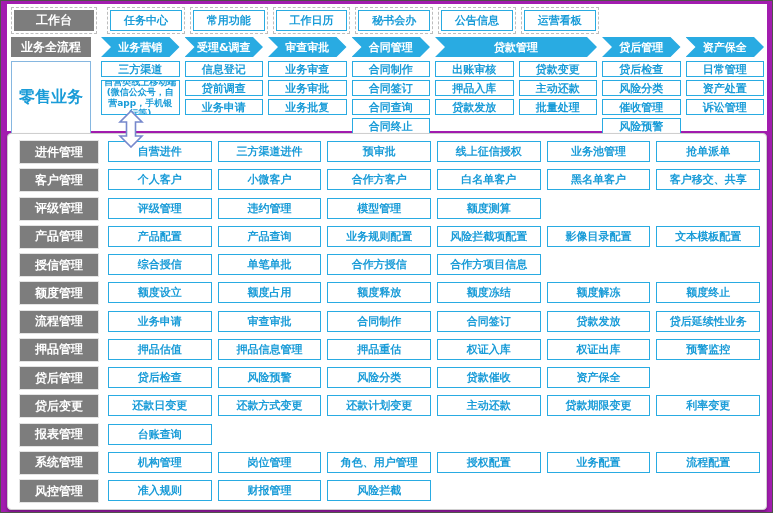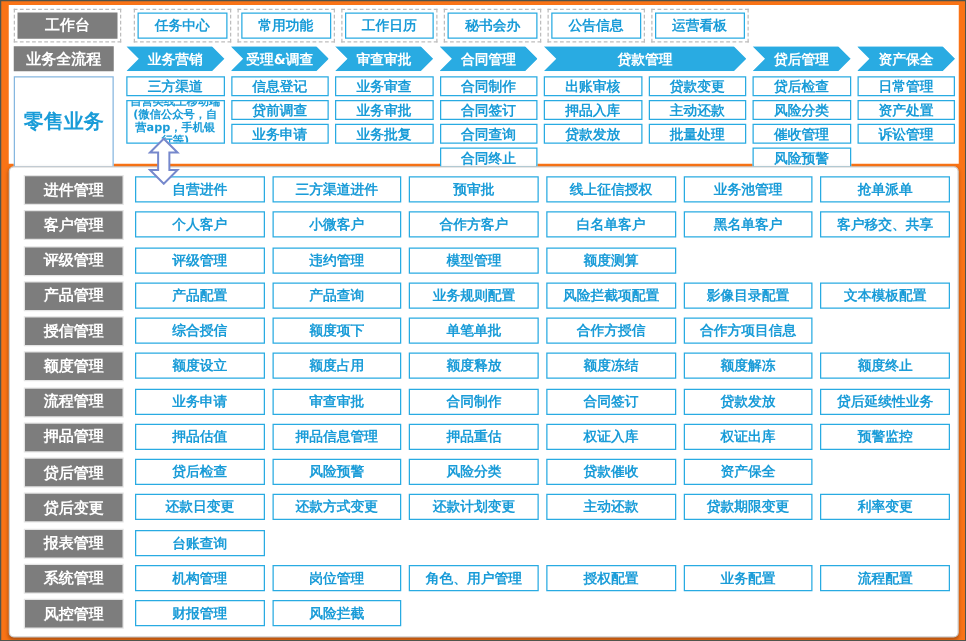--- a/index.html
+++ b/index.html
@@ -4,21 +4,21 @@
 <style>
   * { box-sizing: border-box; margin: 0; padding: 0; }
   html,body { width: 773px; height: 513px; }
   body {
     font-family: "DejaVu Sans", "Liberation Sans", sans-serif;
     background: #ffffff;
   }
   .screen {
     position: relative;
     width: 773px; height: 513px;
-    background: #f97316;
+    background: #a21caf;
     border: 1px solid #50544b;
     overflow: hidden;
   }
   
   .top-band {
     position: absolute; left: 6px; top: 3px;
     width: 760px; height: 127px;
     background: #ffffff;
     padding: 3px 3px 0 4px;
   }
@@ -225,21 +225,20 @@
         <div class="box">风险拦截项配置</div>
         <div class="box">影像目录配置</div>
         <div class="box">文本模板配置</div>
       </div>
     </div>
 
     <div class="row mod-row">
       <div class="row-label">授信管理</div>
       <div class="grid6">
         <div class="box">综合授信</div>
-        <div class="box">额度项下</div>
         <div class="box">单笔单批</div>
         <div class="box">合作方授信</div>
         <div class="box">合作方项目信息</div>
       </div>
     </div>
 
     <div class="row mod-row">
       <div class="row-label">额度管理</div>
       <div class="grid6">
         <div class="box">额度设立</div>
@@ -313,19 +312,20 @@
         <div class="box">角色、用户管理</div>
         <div class="box">授权配置</div>
         <div class="box">业务配置</div>
         <div class="box">流程配置</div>
       </div>
     </div>
 
     <div class="row mod-row">
       <div class="row-label">风控管理</div>
       <div class="grid6">
+        <div class="box">准入规则</div>
         <div class="box">财报管理</div>
         <div class="box">风险拦截</div>
       </div>
     </div>
 
   </div>
 </div>
 
 </body></html>

